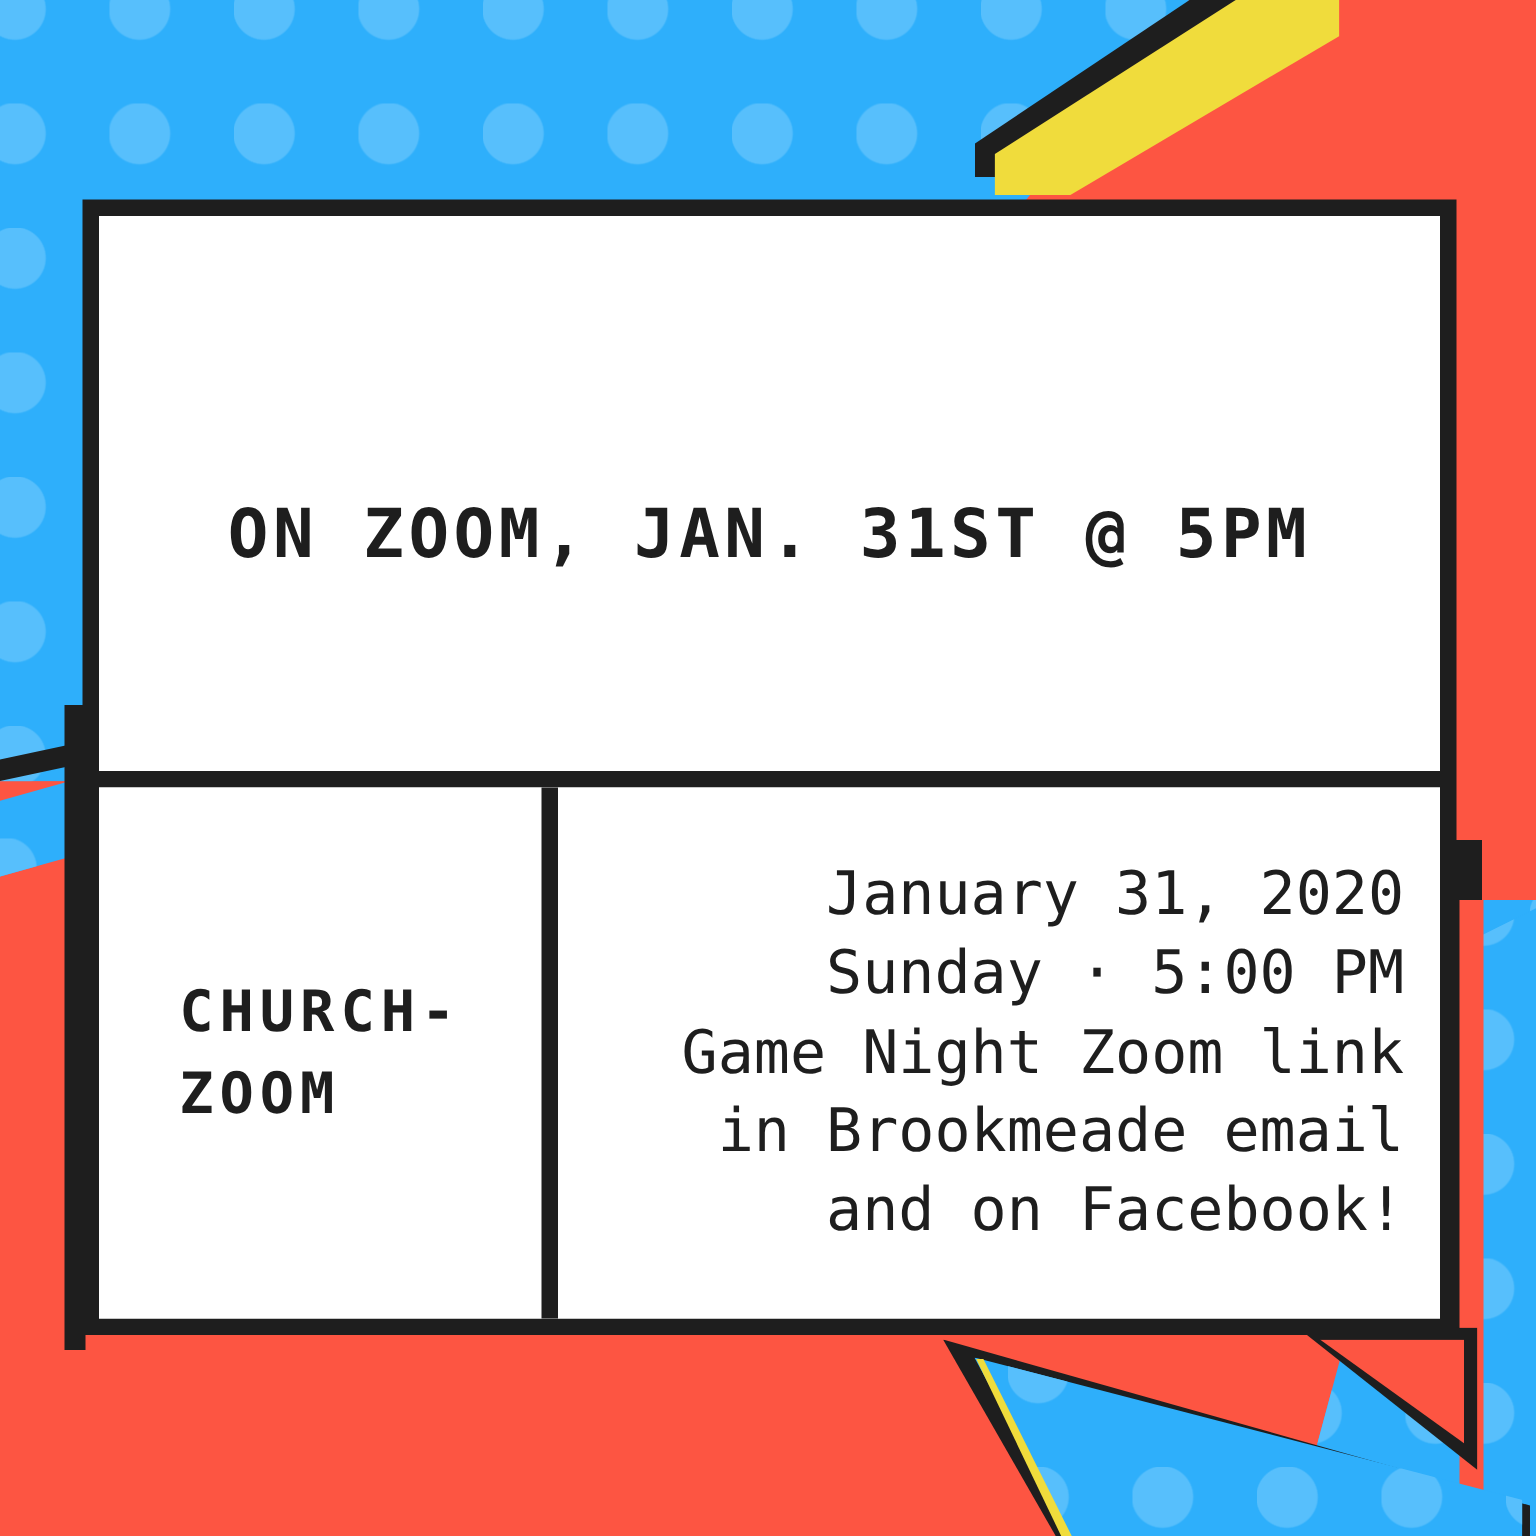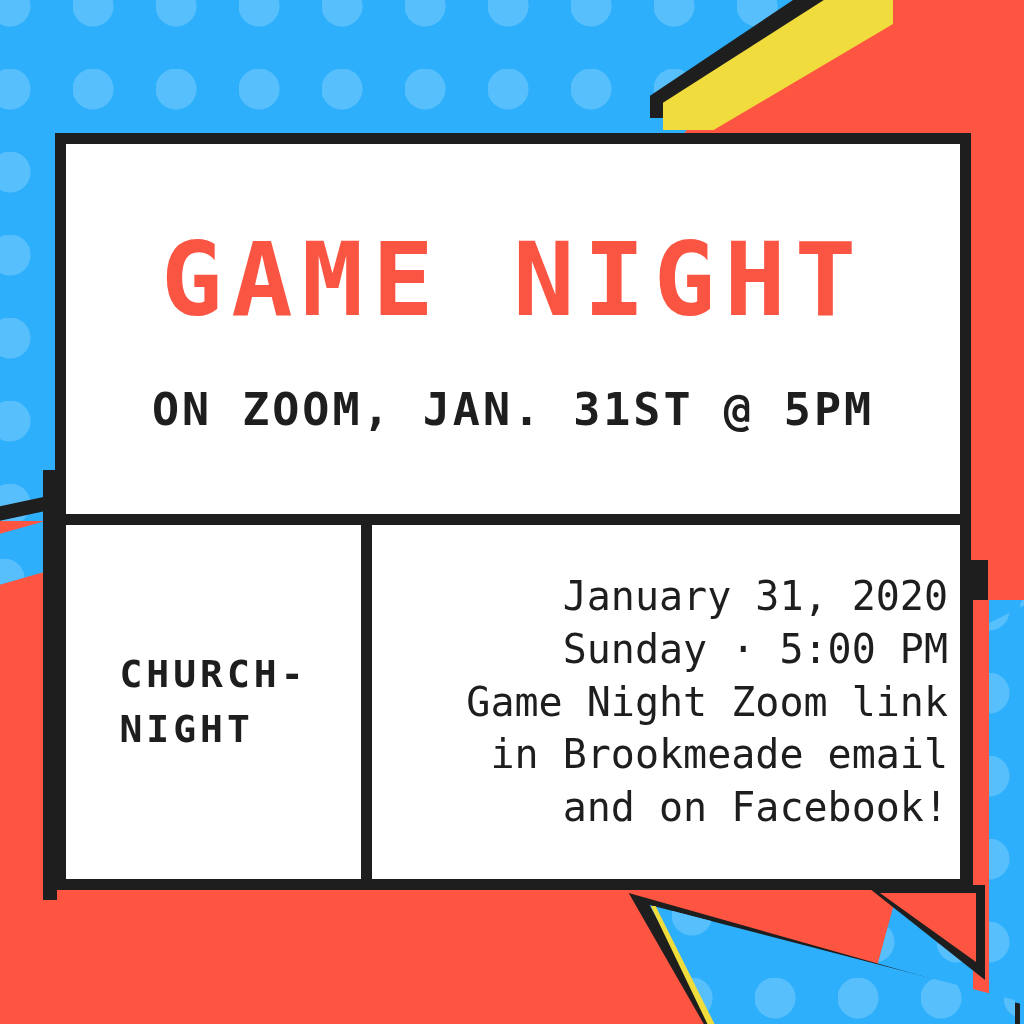--- a/index.html
+++ b/index.html
@@ -199,21 +199,21 @@
   }
   .vdivider{
     width:11px;
     background:#1E1E1E;
   }
   #details-cell{
     flex:1;
     display:flex;
     align-items:center;
     justify-content:flex-end;
-    padding:0 12px 0 10px;
+    padding:0 24px 0 10px;
   }
   #details-text{
     color:#1E1E1E;
     font-size:40px;
     line-height:1.32;
     letter-spacing:0px;
     text-align:right;
     font-family:"DejaVu Sans Mono", monospace;
     white-space:pre-line;
   }
@@ -241,30 +241,29 @@
   <div class="layer" id="bg-right-red-tri2"></div>
 
   <div class="layer" id="bg-tri-black"></div>
   <div class="layer bluefield" id="bg-tri-blue"></div>
   <div class="layer" id="bg-tri-yellow"></div>
 
   <div id="card">
     <div class="card-inner">
 
       <div id="hero">
-        <div id="title">GAME NIGHT</div>
         <div id="subtitle">ON ZOOM, JAN. 31ST @ 5PM</div>
       </div>
 
       <div class="hdivider"></div>
 
       <div id="lower">
         <div id="audience-cell">
           <div id="audience-text" style="white-space:pre-line;">CHURCH-
-NIGHT</div>
+ZOOM</div>
         </div>
 
         <div class="vdivider"></div>
 
         <div id="details-cell">
           <div id="details-text">January 31, 2020
 Sunday · 5:00 PM
 Game Night Zoom link
 in Brookmeade email
 and on Facebook!</div>

